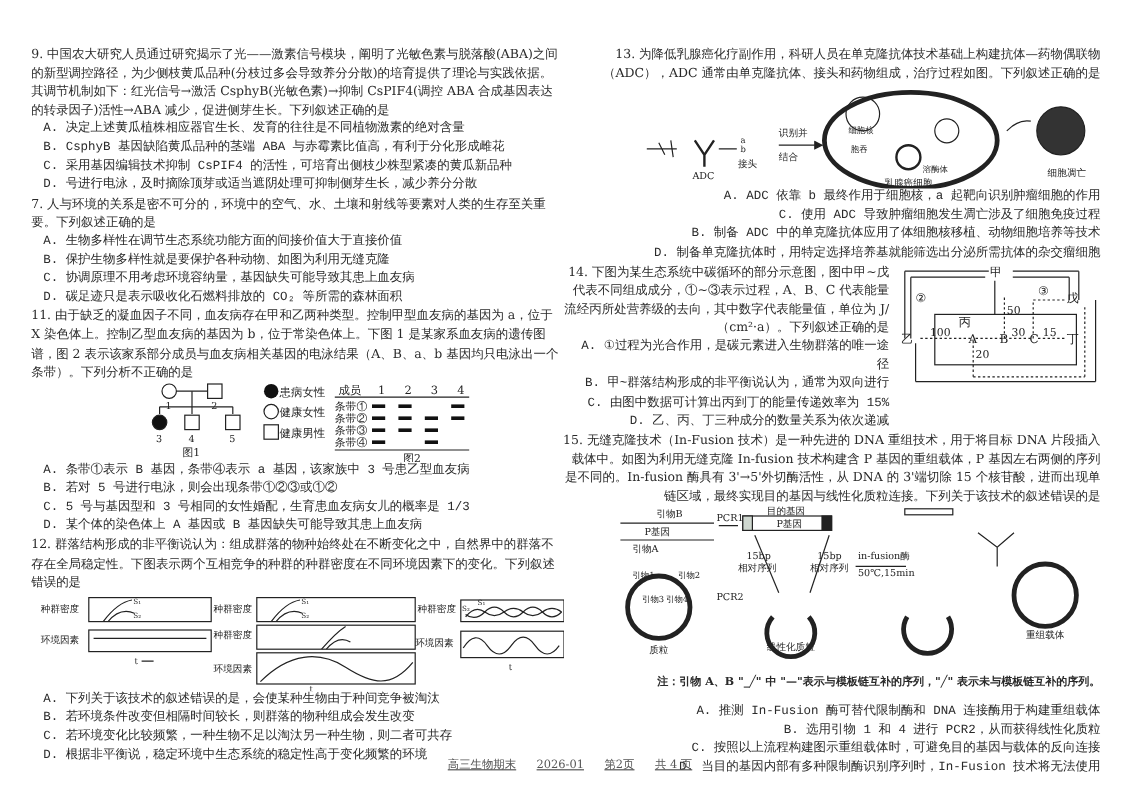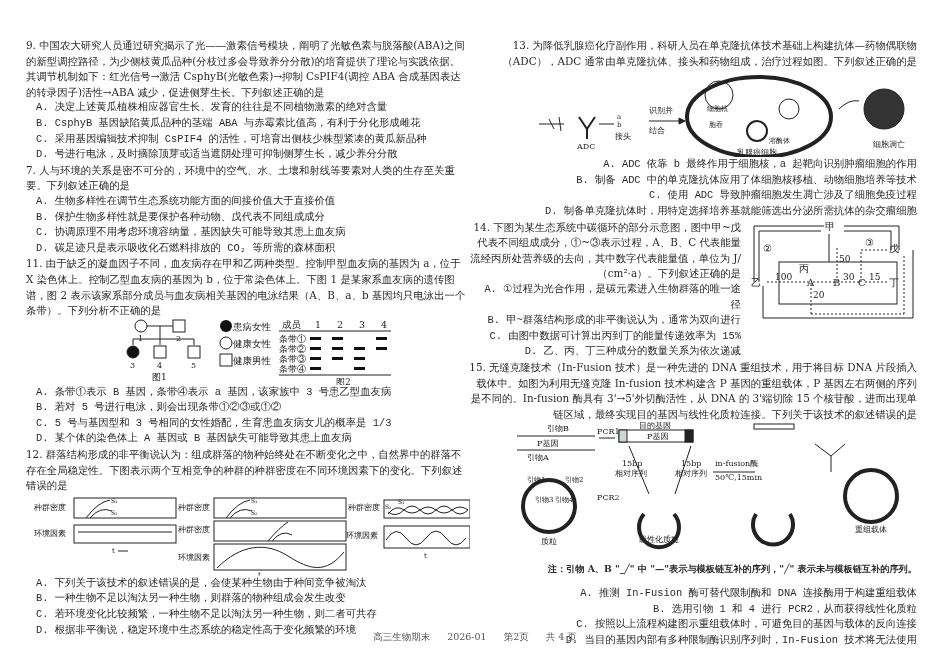--- a/index.html
+++ b/index.html
@@ -7,40 +7,40 @@
          font-family:"DejaVu Serif","Liberation Serif",serif; color:#2a2a2a; }
   .col { position:absolute; top:38px; font-size:10.4px; line-height:15.6px; }
   .col-left { left:26px; width:444px; }
   .col-right { left:469px; width:448px;text-align:right; }
   .q { margin:0; }
   .opt { margin:0 0 0 10px;font-family:Liberation Mono, monospace; }
   .fig { position:relative; }
   svg text { font-family:"DejaVu Serif","Liberation Serif",serif; fill:#222; }
   .footer { position:absolute; left:0; right:0; top:631px; text-align:center;
             font-size:9.5px; color:#555; }
-  .footer span { margin:0 7px; }
+  .footer span { margin:0 7px;text-decoration:underline; }
   .note { font-size:9.2px; font-weight:bold; margin-left:36px; }
 </style>
 </head>
 <body>
 
 <div class="col col-left">
 
   <div>
     <p class="q">9. 中国农大研究人员通过研究揭示了光——激素信号模块，阐明了光敏色素与脱落酸(ABA)之间的新型调控路径，为少侧枝黄瓜品种(分枝过多会导致养分分散)的培育提供了理论与实践依据。其调节机制如下：红光信号→激活 CsphyB(光敏色素)→抑制 CsPIF4(调控 ABA 合成基因表达的转录因子)活性→ABA 减少，促进侧芽生长。下列叙述正确的是</p>
     <p class="opt">A. 决定上述黄瓜植株相应器官生长、发育的往往是不同植物激素的绝对含量</p>
     <p class="opt">B. CsphyB 基因缺陷黄瓜品种的茎端 ABA 与赤霉素比值高，有利于分化形成雌花</p>
     <p class="opt">C. 采用基因编辑技术抑制 CsPIF4 的活性，可培育出侧枝少株型紧凑的黄瓜新品种</p>
     <p class="opt">D. 号进行电泳，及时摘除顶芽或适当遮阴处理可抑制侧芽生长，减少养分分散</p>
   </div>
 
   <div>
     <p class="q">7. 人与环境的关系是密不可分的，环境中的空气、水、土壤和射线等要素对人类的生存至关重要。下列叙述正确的是</p>
     <p class="opt">A. 生物多样性在调节生态系统功能方面的间接价值大于直接价值</p>
-    <p class="opt">B. 保护生物多样性就是要保护各种动物、戊代表不同组成成分</p>
+    <p class="opt">B. 保护生物多样性就是要保护各种动物、如图为利用无缝克隆</p>
     <p class="opt">C. 协调原理不用考虑环境容纳量，基因缺失可能导致其患上血友病</p>
     <p class="opt">D. 碳足迹只是表示吸收化石燃料排放的 CO₂ 等所需的森林面积</p>
   </div>
 
   <div>
     <p class="q">11. 由于缺乏的凝血因子不同，血友病存在甲和乙两种类型。控制甲型血友病的基因为 a，位于 X 染色体上。控制乙型血友病的基因为 b，位于常染色体上。下图 1 是某家系血友病的遗传图谱，图 2 表示该家系部分成员与血友病相关基因的电泳结果（A、B、a、b 基因均只电泳出一个条带）。下列分析不正确的是</p>
     <div class="fig" style="height:66px;">
       <svg width="444" height="66" viewBox="0 0 444 66">
 
         <g stroke="#222" stroke-width="1" fill="none">
@@ -144,21 +144,21 @@
           <text x="359" y="15" font-size="6">S₂</text>
           <text x="372" y="10" font-size="6">S₁</text>
           <text x="320" y="44">环境因素</text>
           <rect x="358" y="32" width="86" height="22" fill="none" stroke="#222"></rect>
           <path d="M360 46 Q370 30 380 44 T400 44 T420 44 T440 44" fill="none" stroke="#222"></path>
           <text x="398" y="64" font-size="7">t</text>
         </g>
       </svg>
     </div>
     <p class="opt">A. 下列关于该技术的叙述错误的是，会使某种生物由于种间竞争被淘汰</p>
-    <p class="opt">B. 一种生物不足以淘汰另一种生物，则群落的物种组成会发生改变</p>
+    <p class="opt">B. 若环境条件改变但相隔时间较长，则群落的物种组成会发生改变</p>
     <p class="opt">C. 若环境变化比较频繁，一种生物不足以淘汰另一种生物，则二者可共存</p>
     <p class="opt">D. 根据非平衡说，稳定环境中生态系统的稳定性高于变化频繁的环境</p>
   </div>
 </div>
 
 <div class="col col-right">
 
   <div>
     <p class="q">13. 为降低乳腺癌化疗副作用，科研人员在单克隆抗体技术基础上构建抗体—药物偶联物（ADC），ADC 通常由单克隆抗体、接头和药物组成，治疗过程如图。下列叙述正确的是</p>
     <div class="fig" style="height:88px;">
@@ -183,22 +183,22 @@
         <text x="180" y="44" font-size="8">识别并</text>
         <text x="180" y="64" font-size="8">结合</text>
         <text x="238" y="42" font-size="7">细胞核</text>
         <text x="240" y="58" font-size="7">胞吞</text>
         <text x="300" y="74" font-size="7">溶酶体</text>
         <text x="268" y="86" font-size="8">乳腺癌细胞</text>
         <text x="404" y="78" font-size="8">细胞凋亡</text>
       </svg>
     </div>
     <p class="opt">A. ADC 依靠 b 最终作用于细胞核，a 起靶向识别肿瘤细胞的作用</p>
+    <p class="opt">C. 使用 ADC 导致肿瘤细胞发生凋亡涉及了细胞免疫过程</p>
     <p class="opt">B. 制备 ADC 中的单克隆抗体应用了体细胞核移植、动物细胞培养等技术</p>
-    <p class="opt">C. 使用 ADC 导致肿瘤细胞发生凋亡涉及了细胞免疫过程</p>
     <p class="opt">D. 制备单克隆抗体时，用特定选择培养基就能筛选出分泌所需抗体的杂交瘤细胞</p>
   </div>
 
   <div style="position:relative;">
     <p class="q" style="width:272px;">14. 下图为某生态系统中碳循环的部分示意图，图中甲~戊代表不同组成成分，①~③表示过程，A、B、C 代表能量流经丙所处营养级的去向，其中数字代表能量值，单位为 J/（cm²·a）。下列叙述正确的是</p>
     <div style="width:272px;">
       <p class="opt">A. ①过程为光合作用，是碳元素进入生物群落的唯一途径</p>
       <p class="opt">B. 甲~群落结构形成的非平衡说认为，通常为双向进行</p>
       <p class="opt">C. 由图中数据可计算出丙到丁的能量传递效率为 15%</p>
       <p class="opt">D. 乙、丙、丁三种成分的数量关系为依次递减</p>

